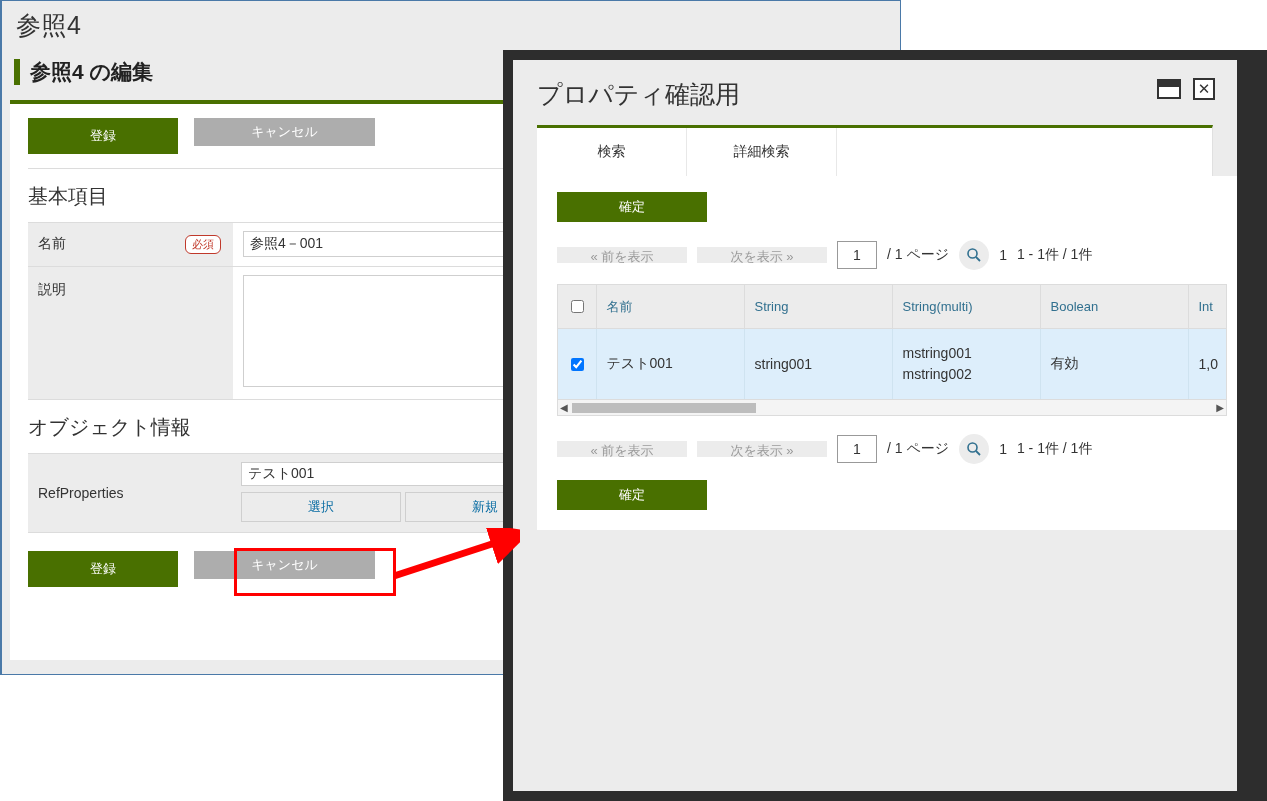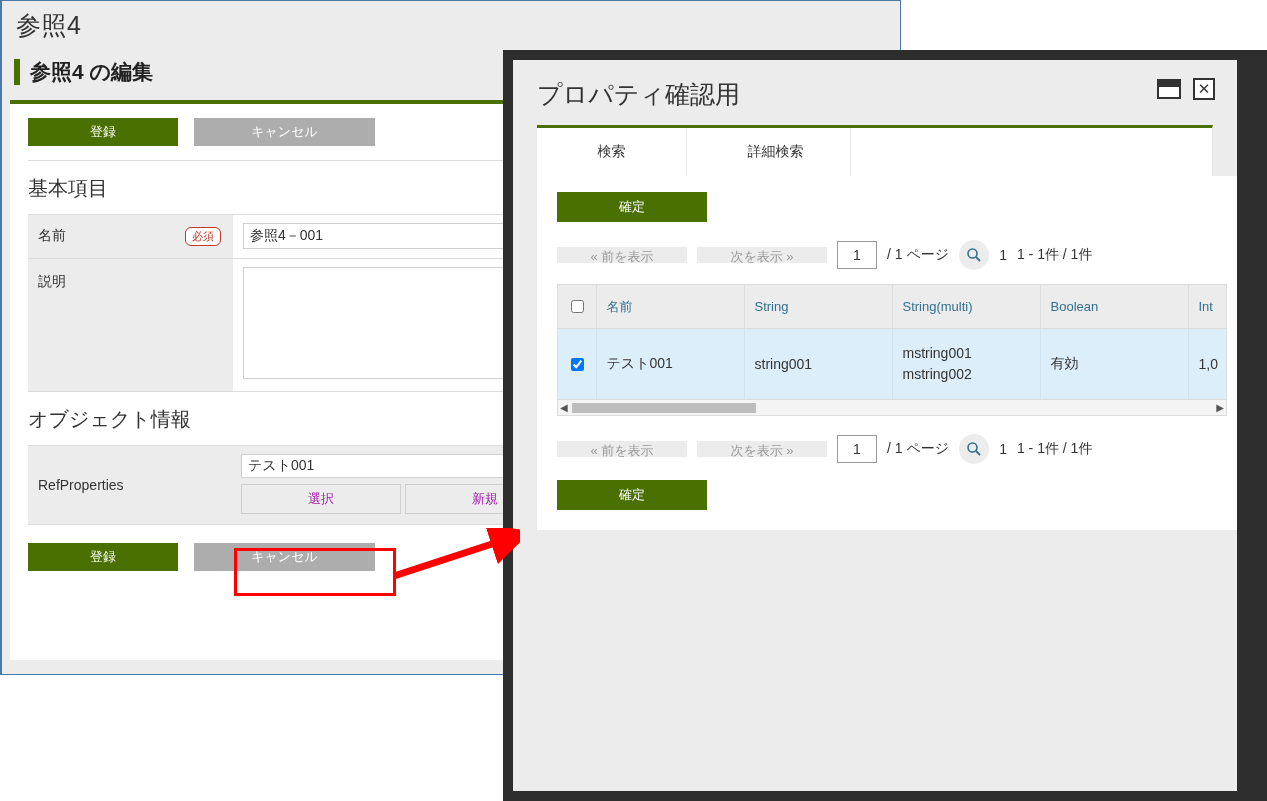--- a/index.html
+++ b/index.html
@@ -36,21 +36,21 @@
   .content-card {
     background: #ffffff;
     border-top: 4px solid #497000;
     margin: 4px 8px 0 8px;
     padding: 0 0 18px 0;
     min-height: 560px;
   }
   .btnrow { padding: 14px 0 14px 18px; display:flex; gap: 16px; }
   .btn-green {
     background: #497000; color: #fff; border: none;
-    width: 150px; height: 28px; font-size: 13px; cursor: pointer;
+    width: 150px; height: 36px; font-size: 13px; cursor: pointer;
     font-family: inherit;
   }
   .btn-gray {
     background: #adadad; color: #fff; border: none;
     width: 181px; height: 28px; font-size: 13px; cursor: pointer;
     font-family: inherit;
   }
   .divider { border-top: 1px solid #dcdcdc; margin: 0 18px; }
   .group-title { font-size: 20px; color: #333; padding: 14px 0 12px 18px; }
 
@@ -79,21 +79,21 @@
   .refrow .form-label { background:#ececec; align-items:center; }
   .ref-wrap { background:#ececec; flex:1; padding: 8px 0 10px 8px; }
   .ref-input {
     width: 420px; height: 24px; border: 1px solid #cfcfcf; background: #fff;
     font-size: 14px; padding: 1px 6px; color: #333; display:block;
     font-family: inherit;
   }
   .ref-btns { display: flex; margin-top: 6px; }
   .ref-btn {
     background: #ececec; border: 1px solid #cfcfcf; width: 160px; height: 30px;
-    font-size: 13px; color: #a21caf; cursor: pointer; font-family: inherit;
+    font-size: 13px; color: #0369a1; cursor: pointer; font-family: inherit;
   }
   .ref-btn + .ref-btn { margin-left: 4px; }
 
   
   .red-box {
     position: absolute; left: 234px; top: 548px; width: 162px; height: 48px;
     border: 3px solid #ff0000; pointer-events: none; z-index: 60;
   }
   .red-arrow { position: absolute; left: 390px; top: 528px; z-index: 60; pointer-events:none; }
 
@@ -108,21 +108,21 @@
   .win-ctrls { display: flex; gap: 12px; align-items: center; }
   .ic-max { width: 24px; height: 20px; background:#333; border:0; position: relative; cursor:pointer; padding:0; }
   .ic-max::after { content:""; position:absolute; left:2px; right:2px; bottom:2px; height:10px; background:#fff; }
   .ic-close {
     width: 22px; height: 22px; border: 2px solid #333; background: #fff; cursor: pointer;
     color:#333; font-size: 15px; line-height: 16px; text-align:center; padding:0; font-family: inherit;
     font-weight: bold;
   }
   .tabs {
     display: flex; margin: 14px 24px 0 24px; background: #fff;
-    border-top: 3px solid #497000; border-right:1px solid #e0e0e0;gap:14px;
+    border-top: 3px solid #497000; border-right:1px solid #e0e0e0;
   }
   .tab {
     width: 150px; text-align: center; font-size: 14px; color: #333;
     padding: 15px 0; border-right: 1px solid #e8e8e8; cursor: pointer; background:#fff;
   }
   .tab-filler { flex: 1; background: #fff; }
   .result-title { font-size: 22px; color: #333; padding: 14px 0 10px 26px; }
 
   .result-panel {
     background: #fff; margin: 0 0 0 24px; width: 711px; padding: 16px 0 20px 20px;

